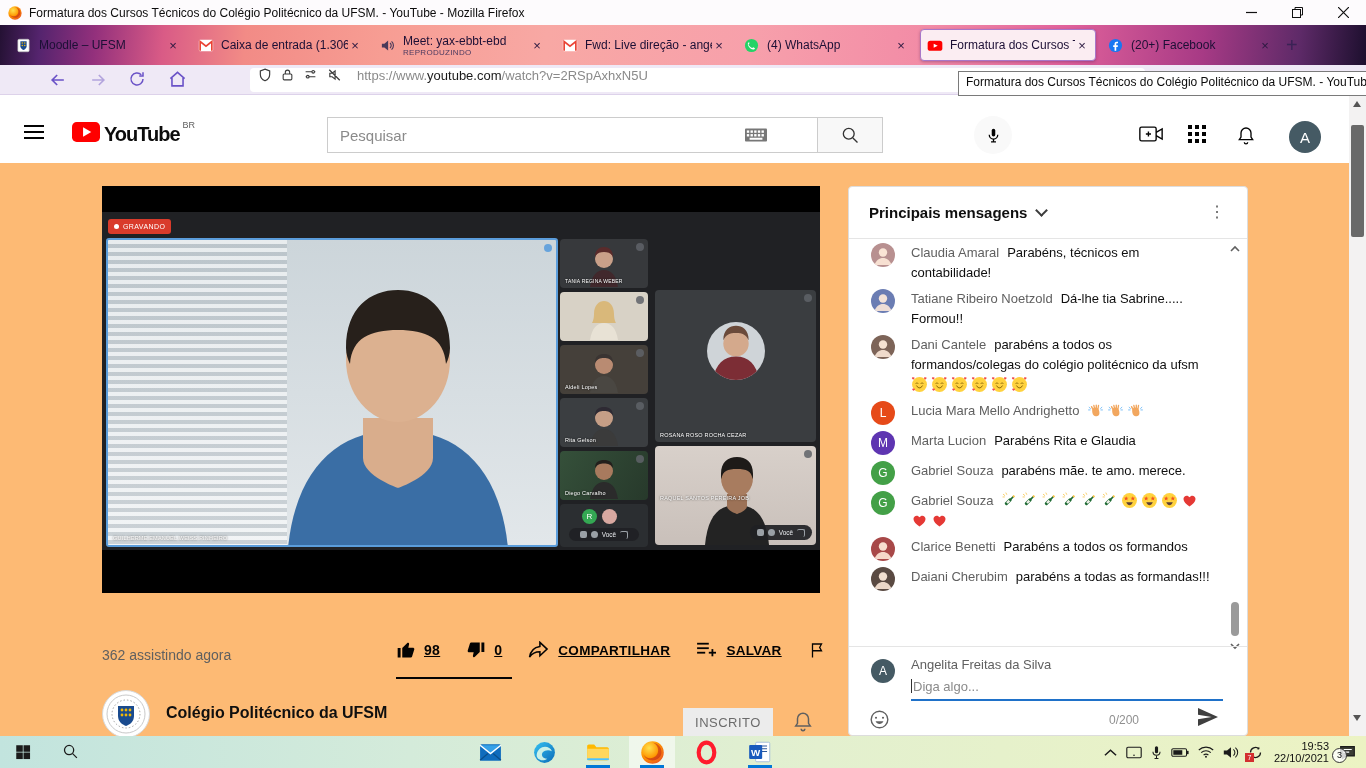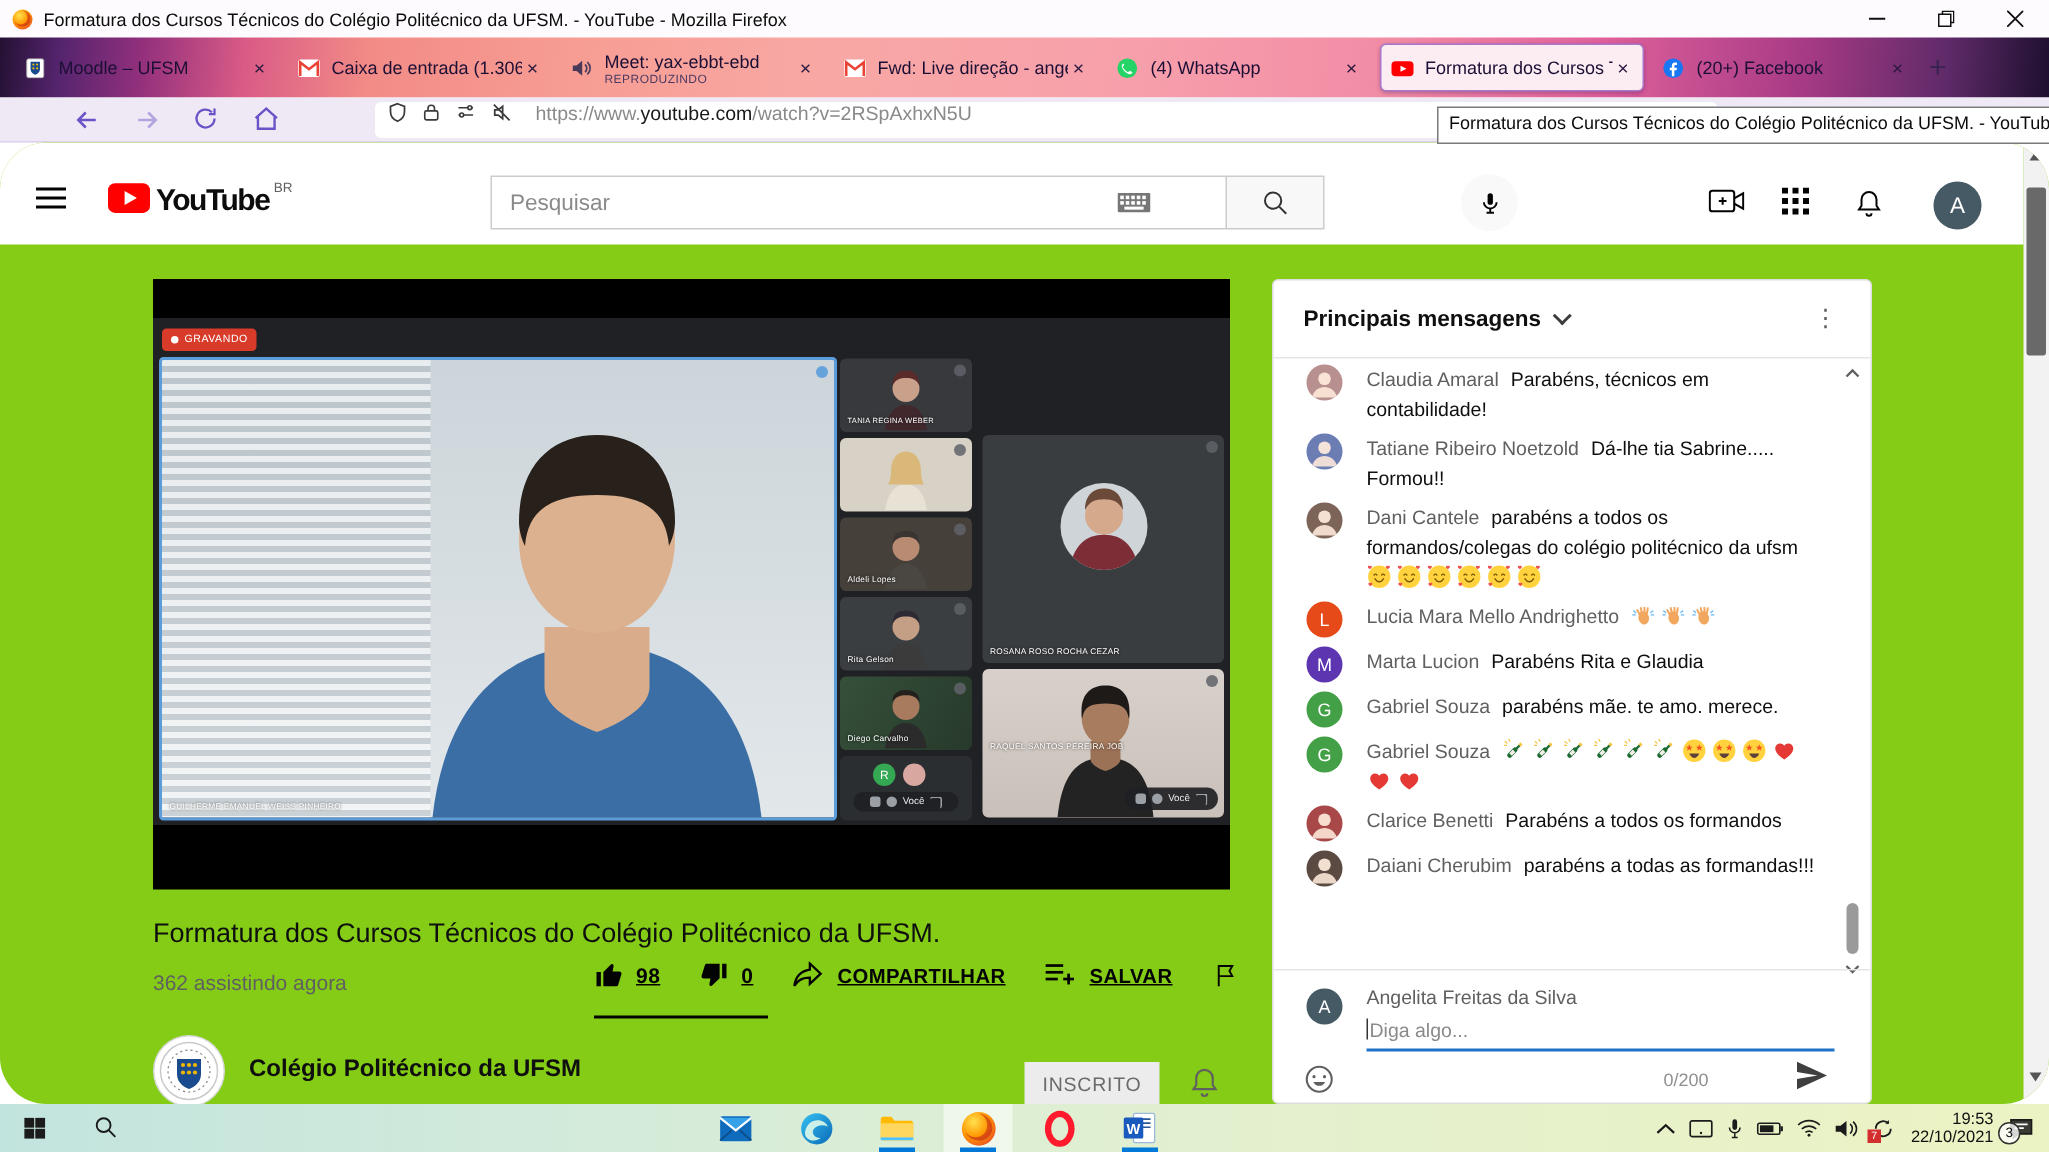--- a/index.html
+++ b/index.html
@@ -42,21 +42,21 @@
   .urlbar .uico{margin-right:9px;flex:0 0 auto;}
   .url-text{font-size:13px;white-space:nowrap;overflow:hidden;margin-left:6px;}
   .url-text .dim{color:#8a8a8a;}
   .url-text .dom{color:#1a1a1a;}
 
   .tooltip{position:absolute;left:958px;top:71px;width:398px;height:17px;background:#fff;
     border:1px solid #7a7a7a;font-size:12px;color:#0c0c0c;padding:3px 7px;z-index:60;
     white-space:nowrap;overflow:hidden;}
 
   
-  .page{position:absolute;left:0;top:95px;width:1366px;height:641px;background:#84cc16;overflow:hidden;border-radius:31px;}
+  .page{position:absolute;left:0;top:95px;width:1366px;height:641px;background:#fdba74;overflow:hidden;}
   .yt-header{position:absolute;left:0;top:0;width:1349px;height:68px;background:#fff;}
   .hamburger div{width:20px;height:2px;background:#030303;margin:4px 0;}
   .yt-logo{position:absolute;left:72px;top:27px;display:flex;align-items:flex-start;}
   .yt-logo-text{font-size:20px;font-weight:bold;letter-spacing:-1px;color:#0c0c0c;margin-left:4px;line-height:24px;}
   .yt-country{font-size:9px;color:#606060;margin-left:3px;margin-top:-2px;}
   .searchbox{position:absolute;left:327px;top:22px;width:556px;height:36px;border:1px solid #ccc;
     box-sizing:border-box;display:flex;align-items:center;gap:40px;}
   .searchbox .ph{flex:1;font-size:15px;color:#8a8a8a;padding-left:12px;}
   .search-btn{width:64px;height:34px;background:#f8f8f8;border-left:1px solid #ccc;
     display:flex;align-items:center;justify-content:center;}
@@ -526,21 +526,20 @@
           <div class="ctrl-pill" style="left:95px;top:79px;width:62px;height:15px">
             <span class="ci"></span>
             <span class="ci round"></span>
             <span>Você</span>
             <span class="ci" style="background:none;border-right:1.5px solid #9aa0a6;border-top:1.5px solid #9aa0a6"></span>
           </div>
         </div>
       </div>
     </div>
 
-    <div class="v-title">Formatura dos Cursos Técnicos do Colégio Politécnico da UFSM.</div>
     <div class="v-viewers">362 assistindo agora</div>
 
     <div class="actions">
       <span class="act">
         <svg width="20" height="20" viewBox="0 0 24 24" fill="#030303">
             <path d="M2 21h3.5V9.5H2zM22 10.8c0-.9-.8-1.6-1.7-1.6h-5.5l.9-4.2c.1-.5 0-1-.4-1.3-.6-.6-1.5-.5-2 .1L7.5 9.5V21h10.3c.7 0 1.3-.5 1.5-1.1l2.5-8.1c.1-.3.2-.6.2-1z"></path>
           </svg>
         <span class="cnt">98</span>
         </span>
       <span class="act">

